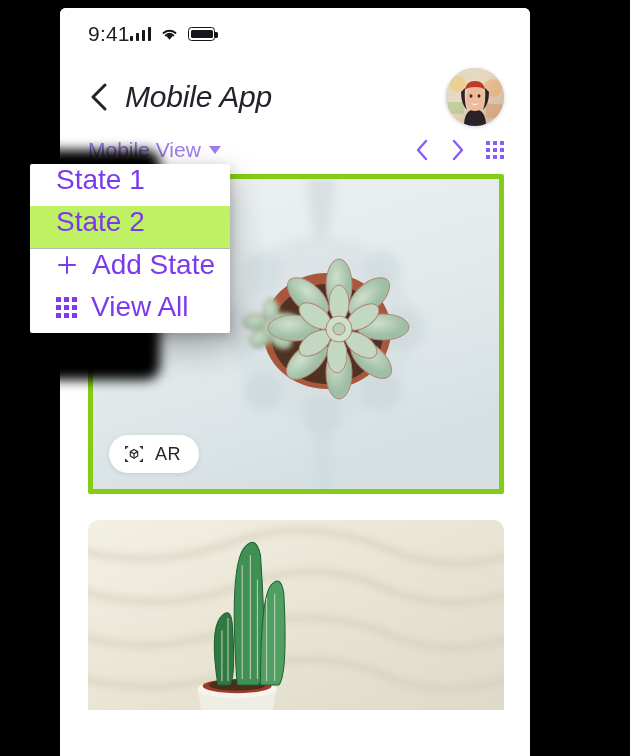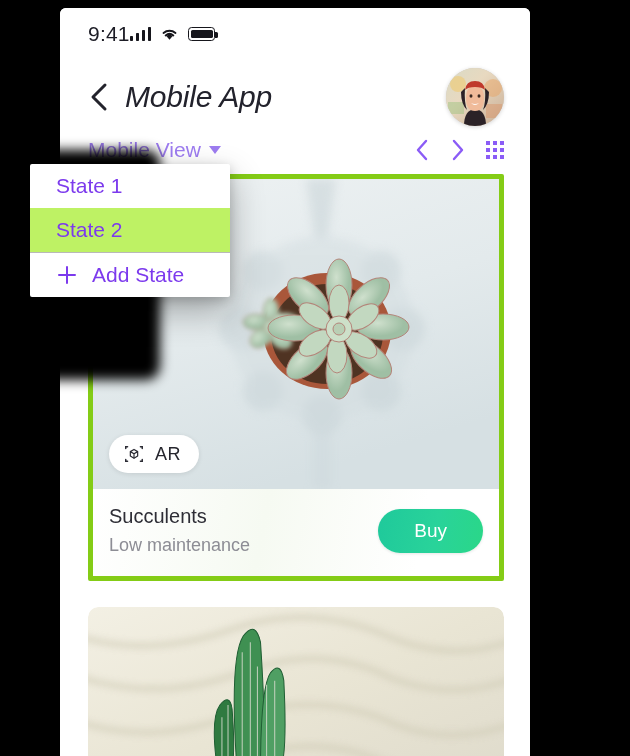--- a/index.html
+++ b/index.html
@@ -141,22 +141,22 @@
     position: absolute;
     left: 30px; top: 164px;
     width: 200px;
     background: #ffffff;
     border-radius: 2px;
     box-shadow: 0 14px 34px rgba(0,0,0,.30), 0 3px 12px rgba(0,0,0,.18);
     overflow: hidden;
     z-index: 30;
   }
   .dd-item {
-    padding: 10px 0 10px 26px;
-    font-size: 21px; color: #7c3aed; cursor: pointer;
+    padding: 0 0 10px 26px;
+    font-size: 28px; color: #7c3aed; cursor: pointer;
     display: flex; align-items: center; gap: 14px;
   }
   .dd-item.active { background: #bef264; }
   .dd-sep { height: 1px; background: #b9b9b9; }
   .plus-icon { width: 22px; height: 22px; flex:none; }
   .dd-grid { display:grid; grid-template-columns:repeat(3,5px); gap:3px; flex:none; }
   .dd-grid i { display:block; width:5px; height:5px; background:#7c3aed; }
 
   
   .dd-shadow {
@@ -330,27 +330,20 @@
           </svg>
           <div class="ar-badge">
             <svg width="22" height="22" viewBox="0 0 24 24">
               <path d="M5 4 H3 V6 M19 4 H21 V6 M5 20 H3 V18 M19 20 H21 V18" stroke="#2a2a33" stroke-width="1.6" fill="none" stroke-linecap="round"></path>
               <path d="M12 7 L16 9.4 V14.2 L12 16.6 L8 14.2 V9.4 Z" stroke="#2a2a33" stroke-width="1.3" fill="none" stroke-linejoin="round"></path>
               <path d="M8 9.4 L12 11.8 L16 9.4 M12 11.8 V16.6" stroke="#2a2a33" stroke-width="1.3" fill="none" stroke-linejoin="round"></path>
             </svg>
             <span class="ar-label">AR</span>
           </div>
         </div>
-        <div class="card-body">
-          <div>
-            <div class="card-title">Succulents</div>
-            <div class="card-sub">Low maintenance</div>
-          </div>
-          <button class="buy-btn">Buy</button>
-        </div>
       </div>
 
       <div class="card-spacer"></div>
 
       <div class="card second">
         <div class="card-media">
           <svg viewBox="0 0 410 190" preserveAspectRatio="xMidYMid slice">
             <defs>
               <linearGradient id="fur" x1="0" y1="0" x2="1" y2="1">
                 <stop offset="0%" stop-color="#f3f0e4"></stop>
@@ -398,15 +391,29 @@
     <div class="dd-item active">
       <span>State 2</span>
     </div>
     <div class="dd-sep"></div>
     <div class="dd-item">
       <svg class="plus-icon" viewBox="0 0 22 22">
         <path d="M11 3 V19 M3 11 H19" stroke="#7c3aed" stroke-width="2" stroke-linecap="round"></path>
       </svg>
       <span>Add State</span>
     </div>
+    <div class="dd-item">
+      <span class="dd-grid">
+        <i></i>
+          <i></i>
+          <i></i>
+          <i></i>
+          <i></i>
+          <i></i>
+          <i></i>
+          <i></i>
+          <i></i>
+      </span>
+      <span>View All</span>
+    </div>
   </div>
 
 </div>
 
 </body></html>

